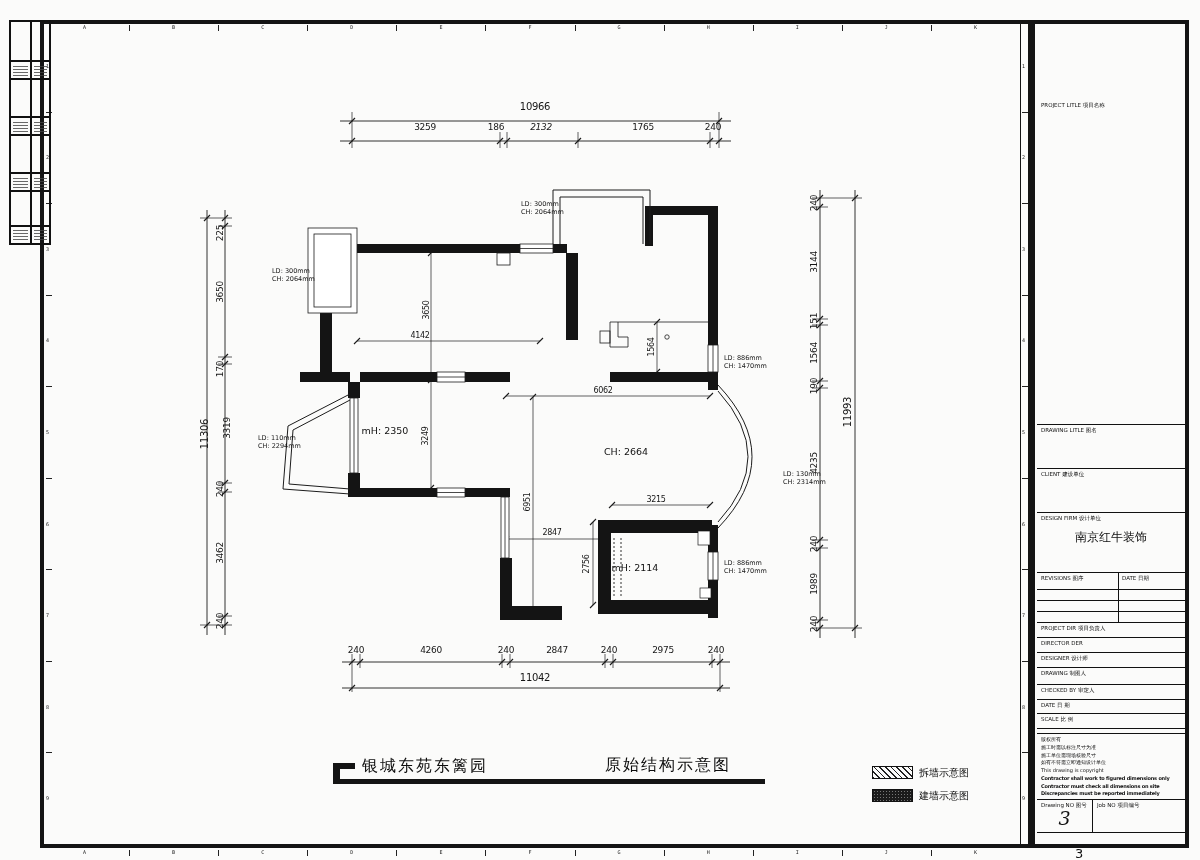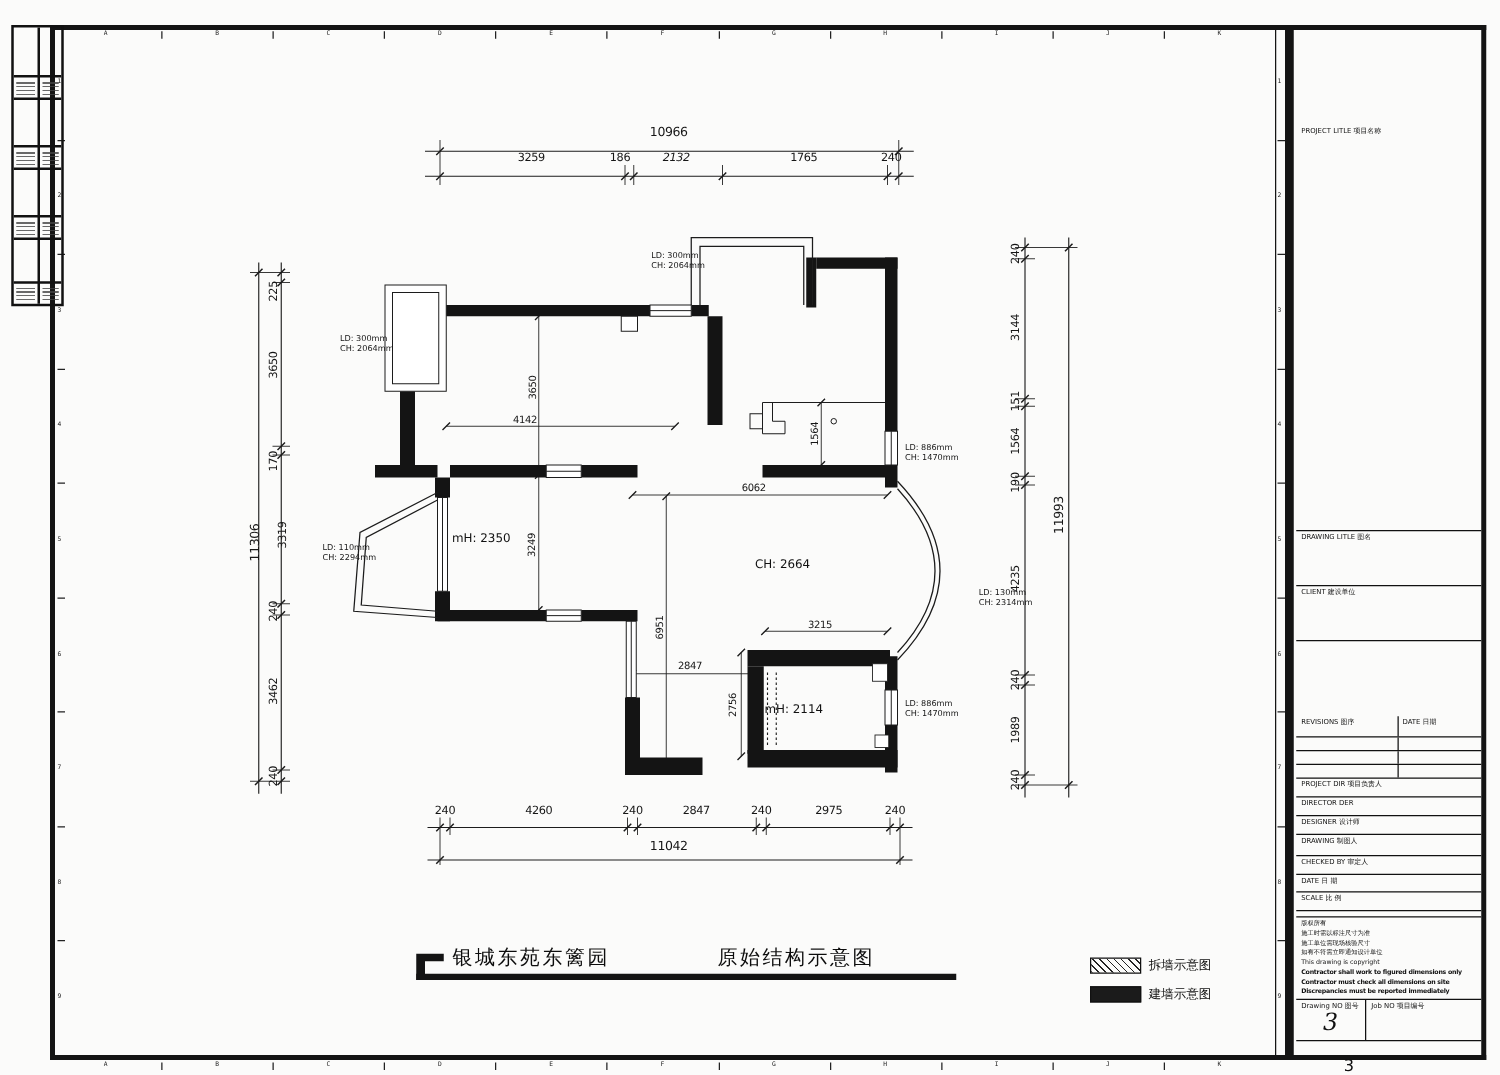--- a/index.html
+++ b/index.html
@@ -320,36 +320,40 @@
     </div>
   <div class="an" style="left:724px;top:559px;">
     <span>LD: 886mm</span>
       <span>CH: 1470mm</span>
     </div>
 
   <div class="ln" style="left:333px;top:763px;width:7px;height:21px;"></div>
   <div class="ln" style="left:340px;top:763px;width:15px;height:6px;"></div>
   <div class="ln" style="left:333px;top:779px;width:432px;height:5px;"></div>
   <span class="ft" style="left:362px;top:758px;">银城东苑东篱园</span>
-  <span class="ft" style="left:574px;top:758px;">原始结构示意图</span>
+  <span class="ft" style="left:605px;top:758px;font-family:Liberation Mono, monospace;">原始结构示意图</span>
 
   <div class="sw hatch" style="left:872px;top:766px;"></div>
   <span class="lg" style="left:919px;top:768px;">拆墙示意图</span>
   <div class="sw build" style="left:872px;top:789px;"></div>
   <span class="lg" style="left:919px;top:791px;">建墙示意图</span>
 
   <div id="tb">
     <div class="row" style="top:76px;height:325px;">
       <span class="lbl">PROJECT LITLE 项目名称</span>
     </div>
     <div class="row" style="top:401px;height:44px;">
       <span class="lbl">DRAWING LITLE 图名</span>
     </div>
     <div class="row" style="top:445px;height:44px;">
       <span class="lbl">CLIENT 建设单位</span>
+    </div>
+    <div class="row" style="top:489px;height:60px;">
+      <span class="lbl">DESIGN FIRM 设计单位</span>
+      <div style="position:absolute;left:0;width:148px;top:18px;text-align:center;font:12px/1 'DejaVu Sans',sans-serif;">南京红牛装饰</div>
     </div>
     <div class="row" style="top:549px;height:17px;">
       <span class="lbl">REVISIONS 图序</span>
       <span class="lbl" style="left:85px;">DATE 日期</span>
       <div class="split" style="left:81px;"></div>
     </div>
     <div class="row" style="top:566px;height:11px;">
         <div class="split" style="left:81px;"></div>
       </div>
     <div class="row" style="top:577px;height:11px;">

